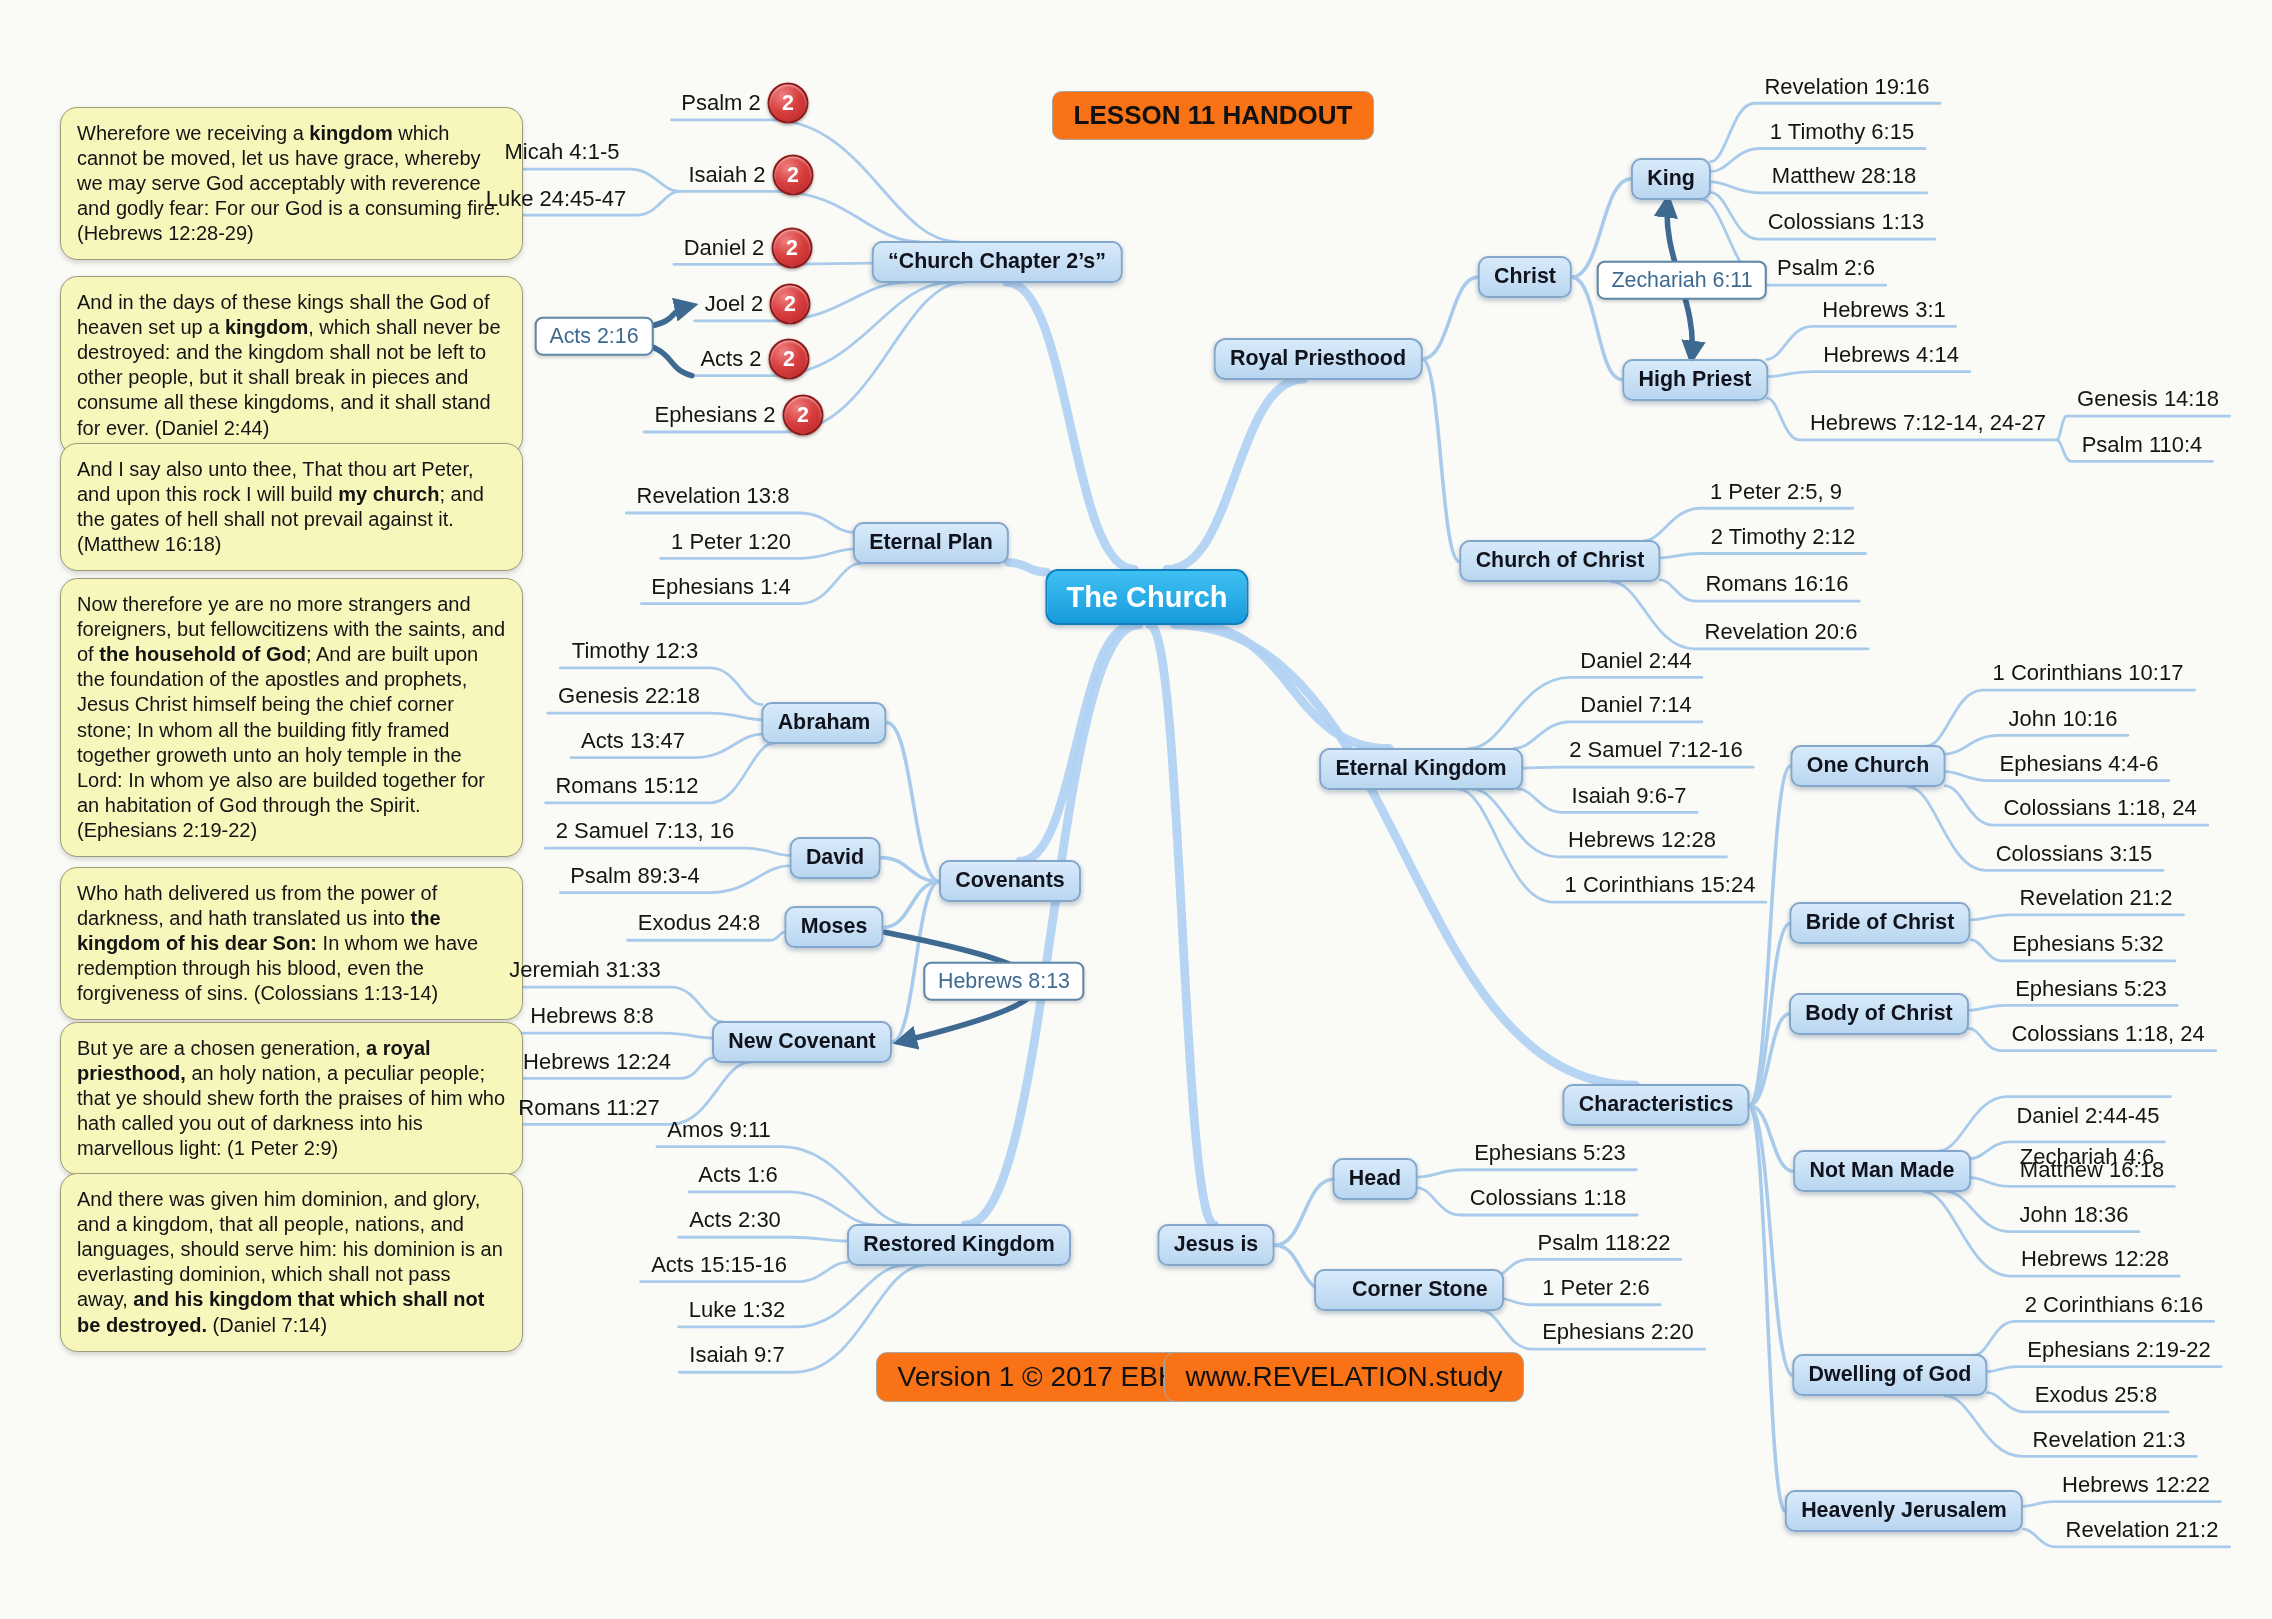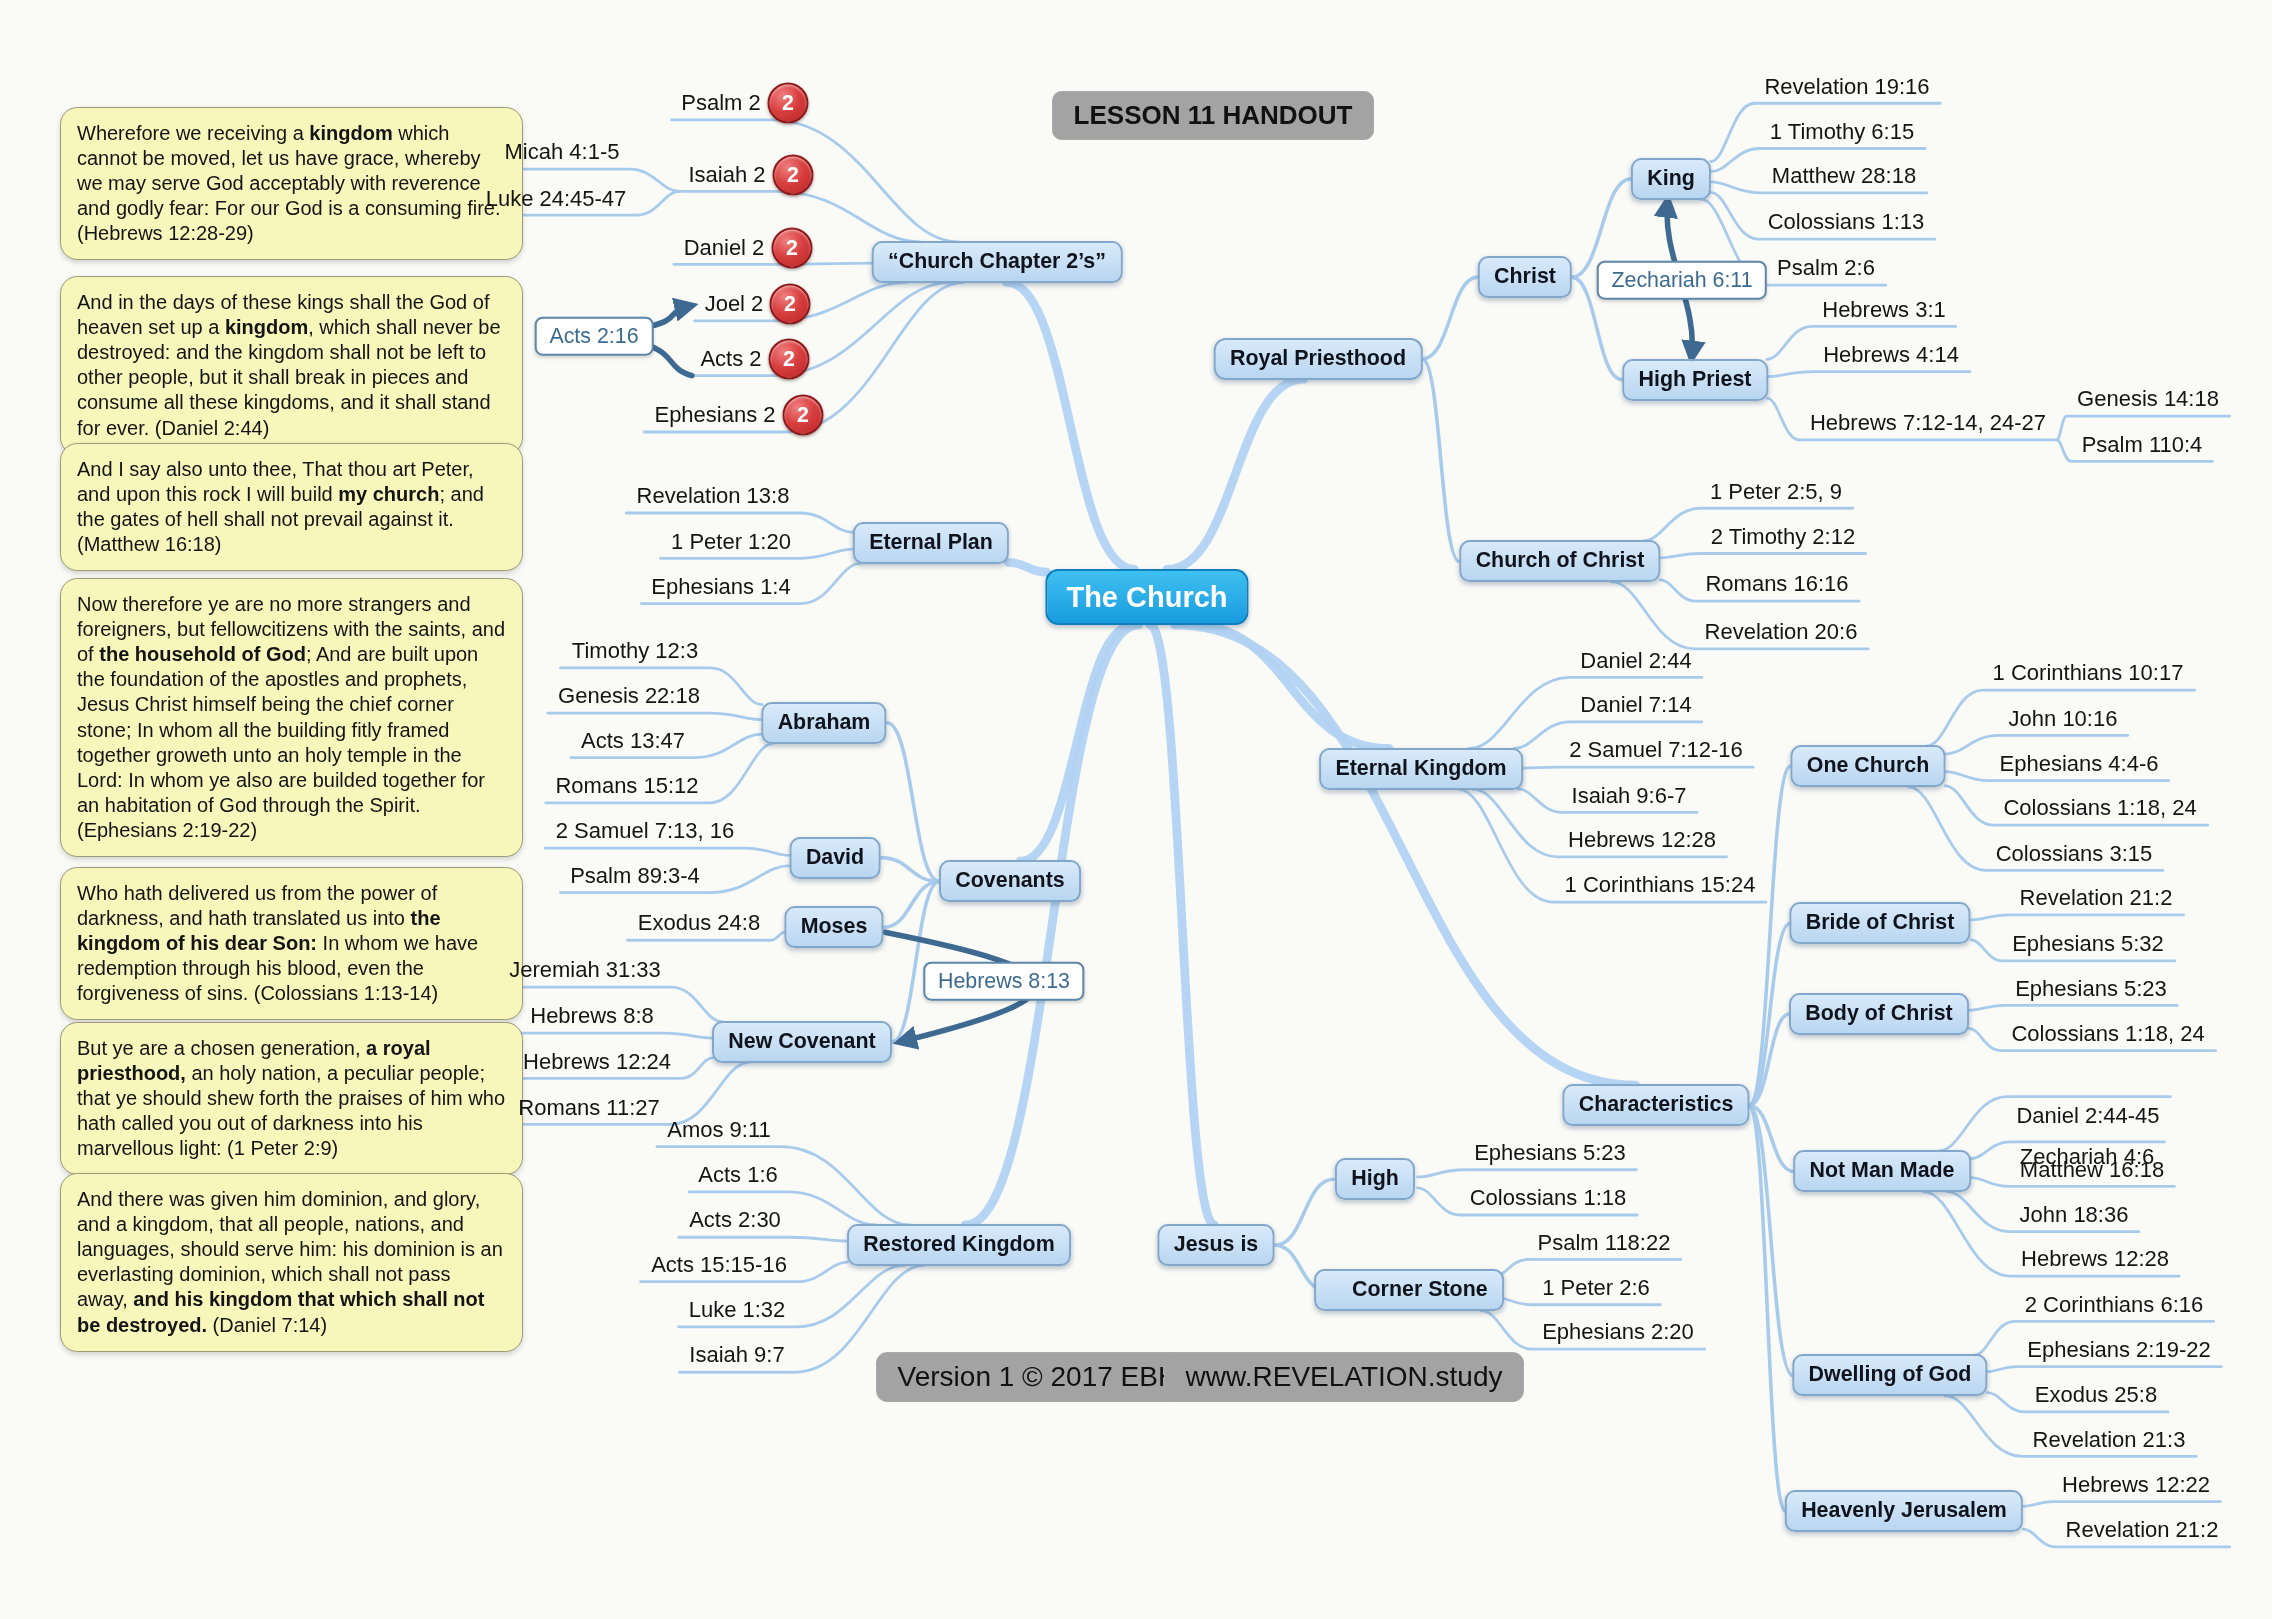--- a/index.html
+++ b/index.html
@@ -28,21 +28,21 @@
         font-size:29px;padding:9.5px 19px;border-radius:12.7px;}
   .callout{position:absolute;transform:translate(-50%,-50%);z-index:6;background:#FFFFFF;
         border:2px solid #5E86A8;border-radius:8px;padding:4.8px 12.7px;font-size:21.4px;
         color:#3D6A90;white-space:nowrap;box-shadow:0 1.6px 3.2px rgba(0,0,0,.15);}
   .badge{position:absolute;transform:translate(-50%,-50%);z-index:5;width:37px;height:37px;
         border-radius:50%;
         background:radial-gradient(circle at 35% 30%, #F08080 0%, #D84040 45%, #B92323 100%);
         border:2.4px solid #8C1A1A;color:#fff;font-weight:bold;font-size:21.4px;
         display:flex;align-items:center;justify-content:center;
         box-shadow:0 1.6px 3.2px rgba(0,0,0,.35), inset 0 1.6px 2.4px rgba(255,255,255,.5);}
-  .plain-box{position:absolute;z-index:4;background:#a3a3a3;border:1.6px solid #A9A9A9;
+  .plain-box{position:absolute;z-index:4;background:#f97316;border:1.6px solid #A9A9A9;
         border-radius:11px;padding:8px 20.6px;font-size:28px;color:#111;white-space:nowrap;}
   .plain-box.lesson{font-weight:bold;font-size:26px;border-radius:9.5px;}
 </style>
 </head>
 <body>
 
 <div id="stage">
   <svg id="wires" width="2273" height="1620" viewBox="0 0 2862 2040">
     <defs>
       <marker id="ah" orient="auto-start-reverse" markerWidth="4.4" markerHeight="4.4" viewBox="0 0 10 10" refX="7" refY="5">
@@ -177,21 +177,21 @@
     <div class="node" style="left: 1525px; top: 277px;">Christ</div>
     <div class="node" style="left: 1671px; top: 179px;">King</div>
     <div class="node" style="left: 1695px; top: 380px;">High Priest</div>
     <div class="node" style="left: 1560px; top: 561px;">Church of Christ</div>
     <div class="node" style="left: 1868px; top: 766px;">One Church</div>
     <div class="node" style="left: 1880px; top: 923px;">Bride of Christ</div>
     <div class="node" style="left: 1879px; top: 1014px;">Body of Christ</div>
     <div class="node" style="left: 1882px; top: 1171px;">Not Man Made</div>
     <div class="node" style="left: 1890px; top: 1375px;">Dwelling of God</div>
     <div class="node" style="left: 1904px; top: 1511px;">Heavenly Jerusalem</div>
-    <div class="node" style="left: 1375px; top: 1179px;">High</div>
+    <div class="node" style="left: 1375px; top: 1179px;">Head</div>
     <div class="node" style="left: 1409px; top: 1290px; padding-left: 36px;">Corner Stone</div>
     <div class="leaf" style="left: 721px; top: 103px;">Psalm 2</div>
     <div class="leaf" style="left: 727px; top: 175px;">Isaiah 2</div>
     <div class="leaf" style="left: 724px; top: 248px;">Daniel 2</div>
     <div class="leaf" style="left: 734px; top: 304px;">Joel 2</div>
     <div class="leaf" style="left: 731px; top: 359px;">Acts 2</div>
     <div class="leaf" style="left: 715px; top: 415px;">Ephesians 2</div>
     <div class="leaf" style="left: 562px; top: 152px;">Micah 4:1-5</div>
     <div class="leaf" style="left: 556px; top: 199px;">Luke 24:45-47</div>
     <div class="leaf" style="left: 713px; top: 496px;">Revelation 13:8</div>

